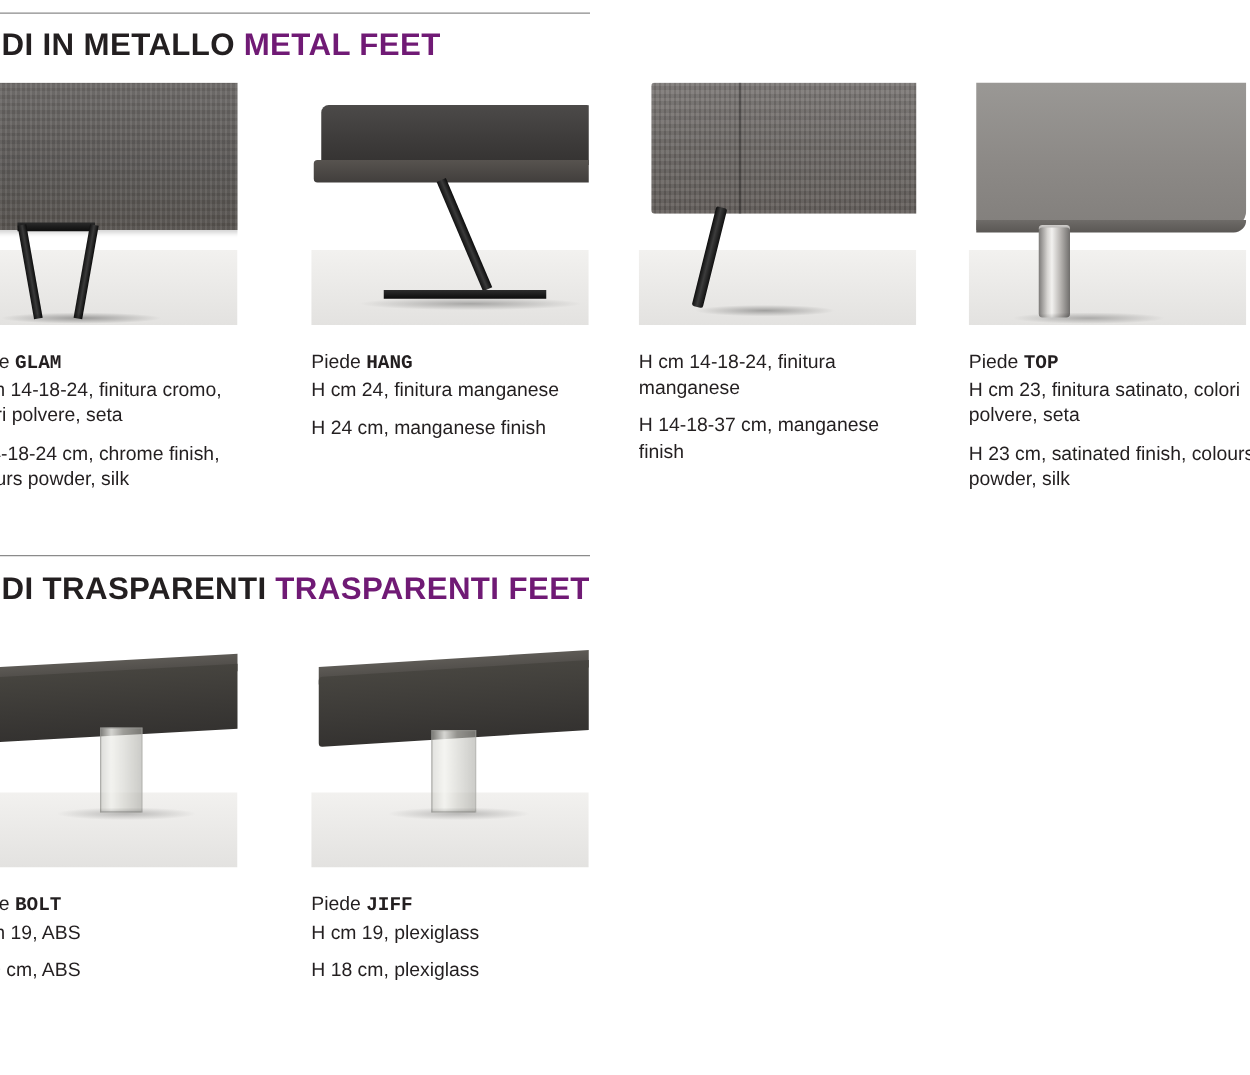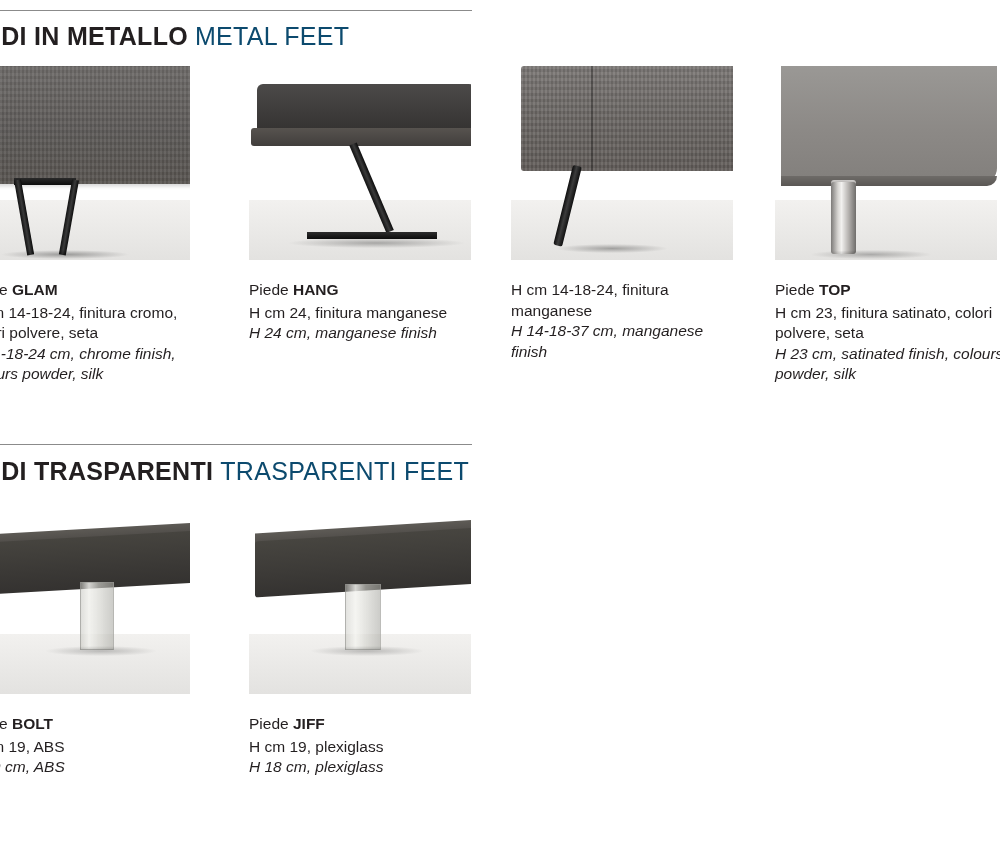--- a/index.html
+++ b/index.html
@@ -34,22 +34,22 @@
     left: -40px;
     white-space: nowrap;
     font-size: 25px;
     letter-spacing: 0.3px;
   }
   .section-title .it {
     font-weight: bold;
     color: #231f20;
   }
   .section-title .en {
-    font-weight: normal;
-    color: #0c4a6e;
+    font-weight: bold;
+    color: #701a75;
     margin-left: 7px;
   }
 
   #rule-1 { top: 10px; }
   #title-1 { top: 22px; }
 
   #rule-2 { top: 444px; }
   #title-2 { top: 457px; }
 
   
@@ -74,30 +74,30 @@
   }
   .item .caption {
     margin-top: 20px;
     font-size: 15.5px;
     line-height: 20.5px;
     width: 230px;
   }
   .caption .name {
     color: #231f20;
   }
-  .caption .name b { font-weight: bold; }
+  .caption .name b { font-weight: bold; font-family: Liberation Mono, monospace; }
   .caption .it-txt {
     display: block;
     margin-top: 2px;
     color: #231f20;
   }
   .caption .en-txt {
     display: block;
-    font-style: italic;
-    color: #231f20;
+    color: #231f20;
+    margin-top: 10px;
   }
 
   
   #item-glam  { left: -32px; }
   #item-hang  { left: 249px; }
   #item-hop   { left: 511px; }
   #item-top   { left: 775px; }
 
   #item-bolt  { left: -32px; }
   #item-jiff  { left: 249px; }

